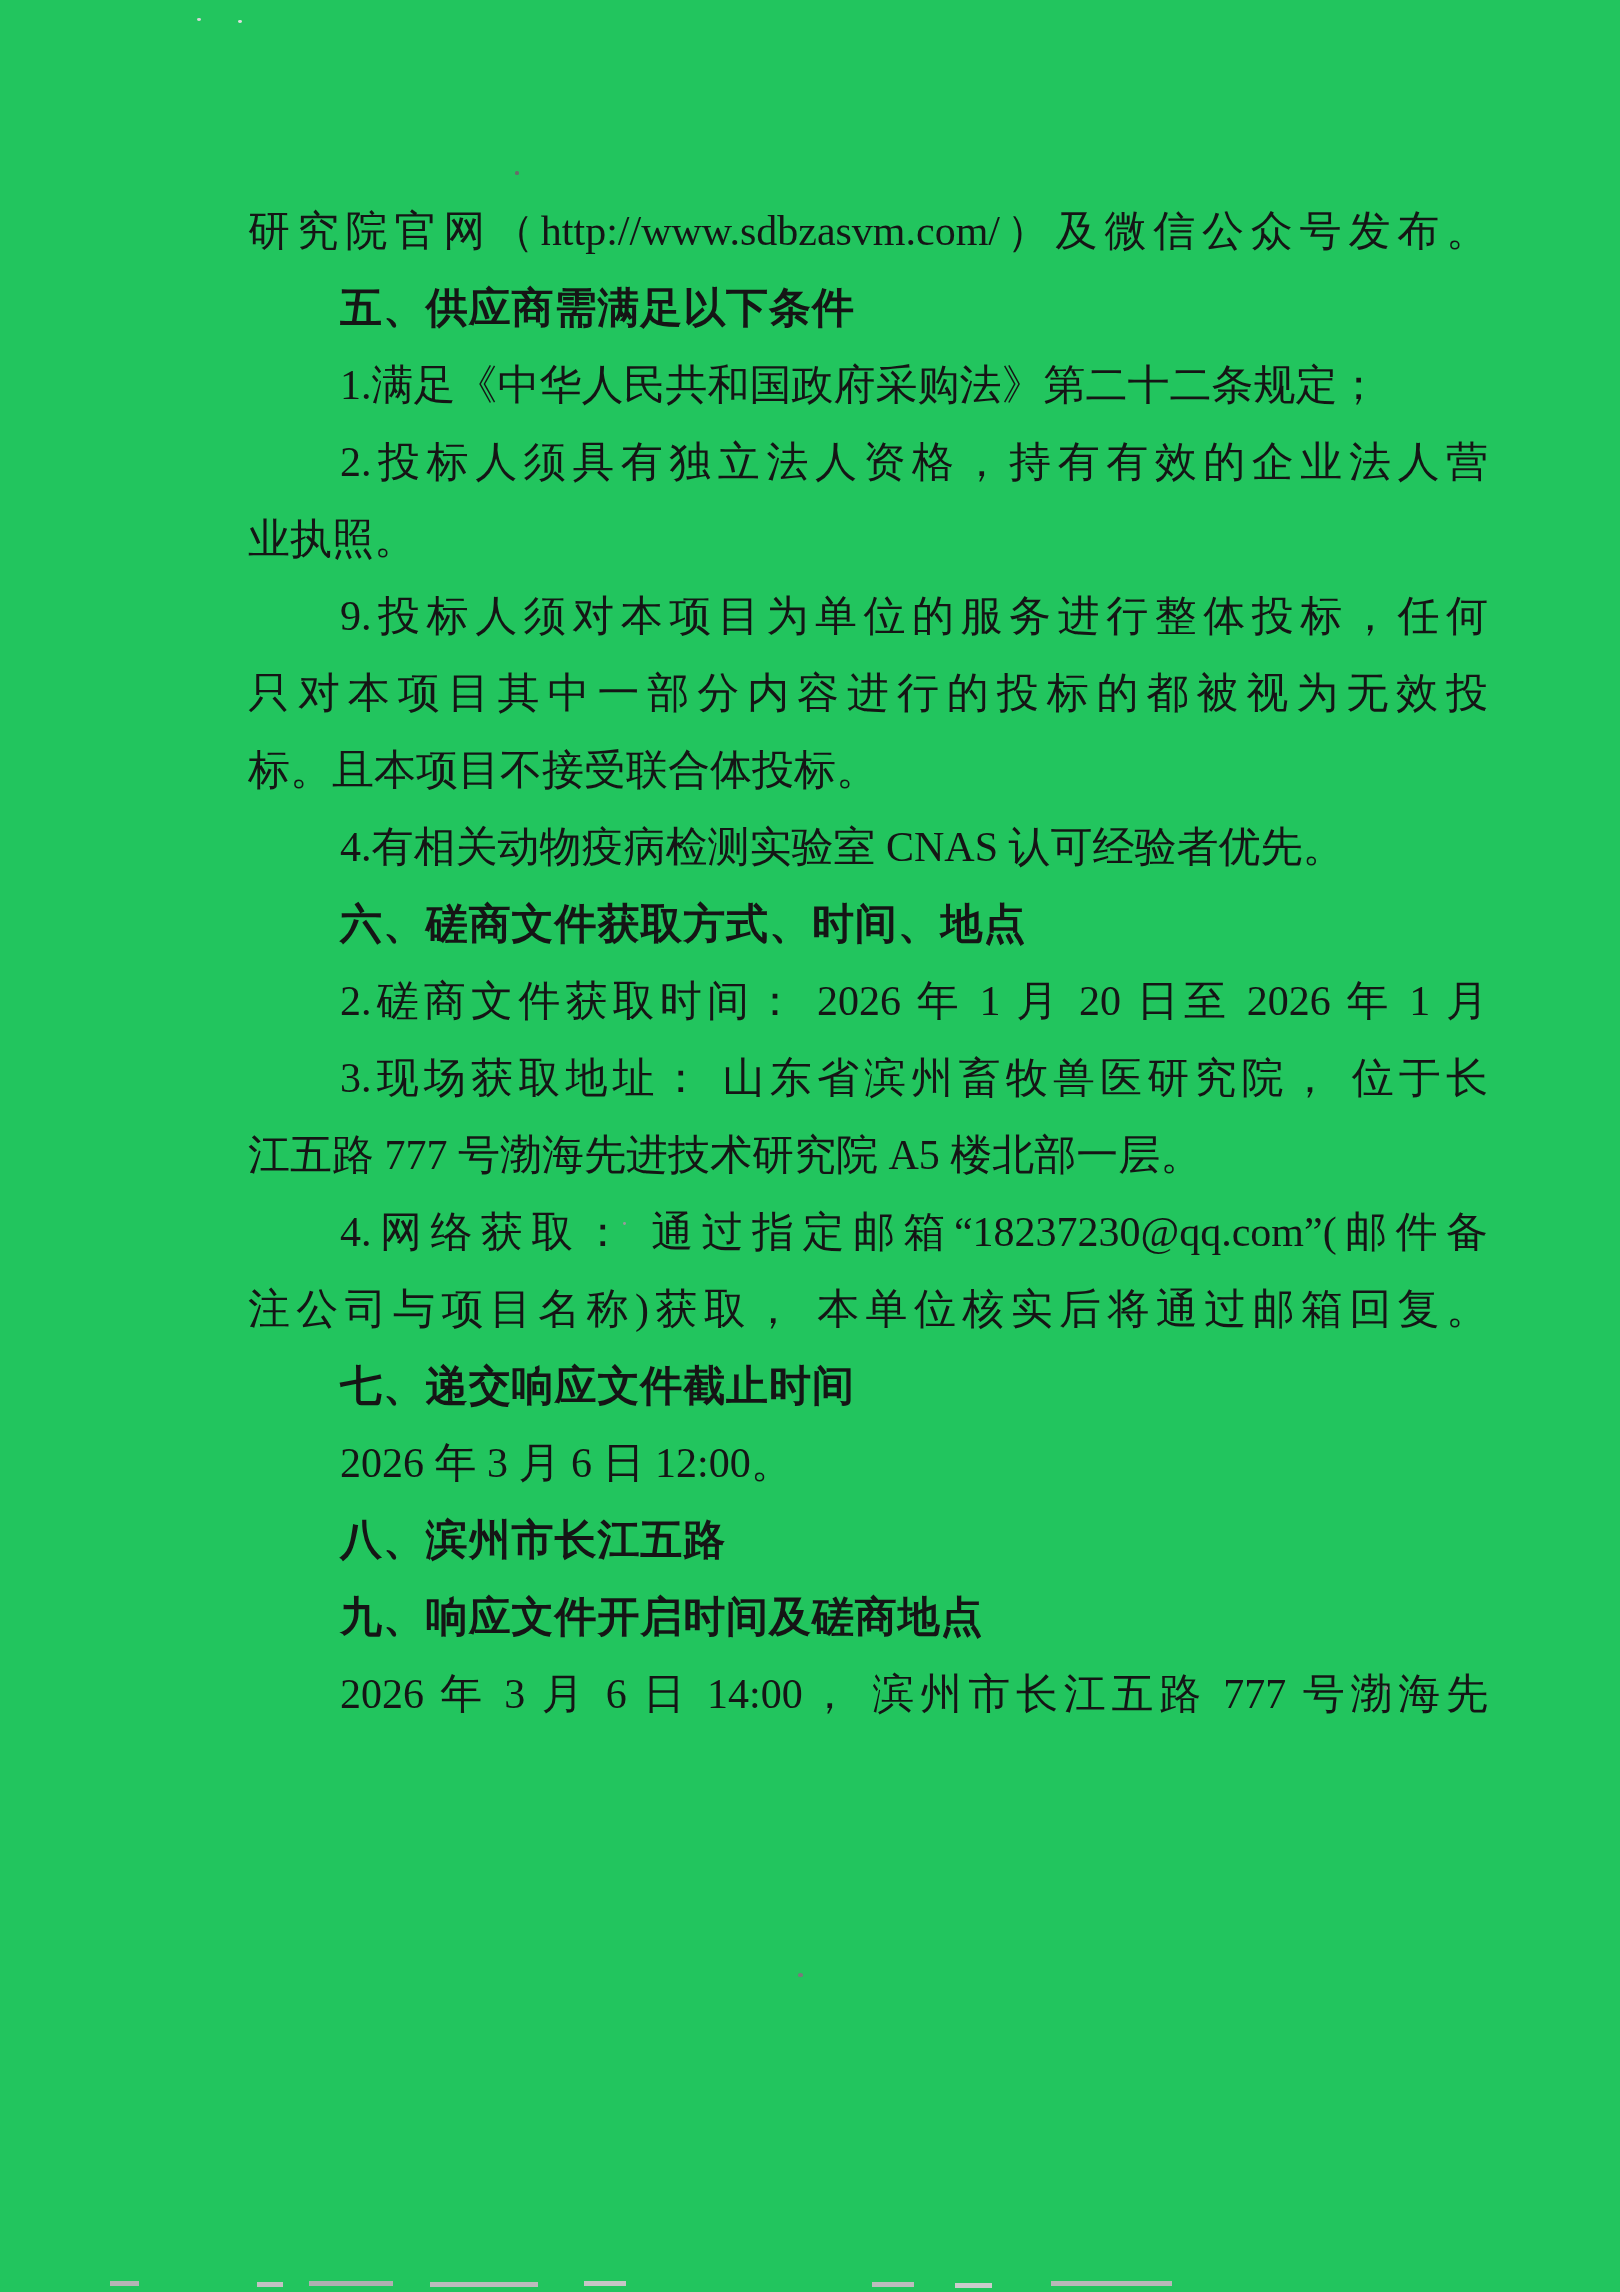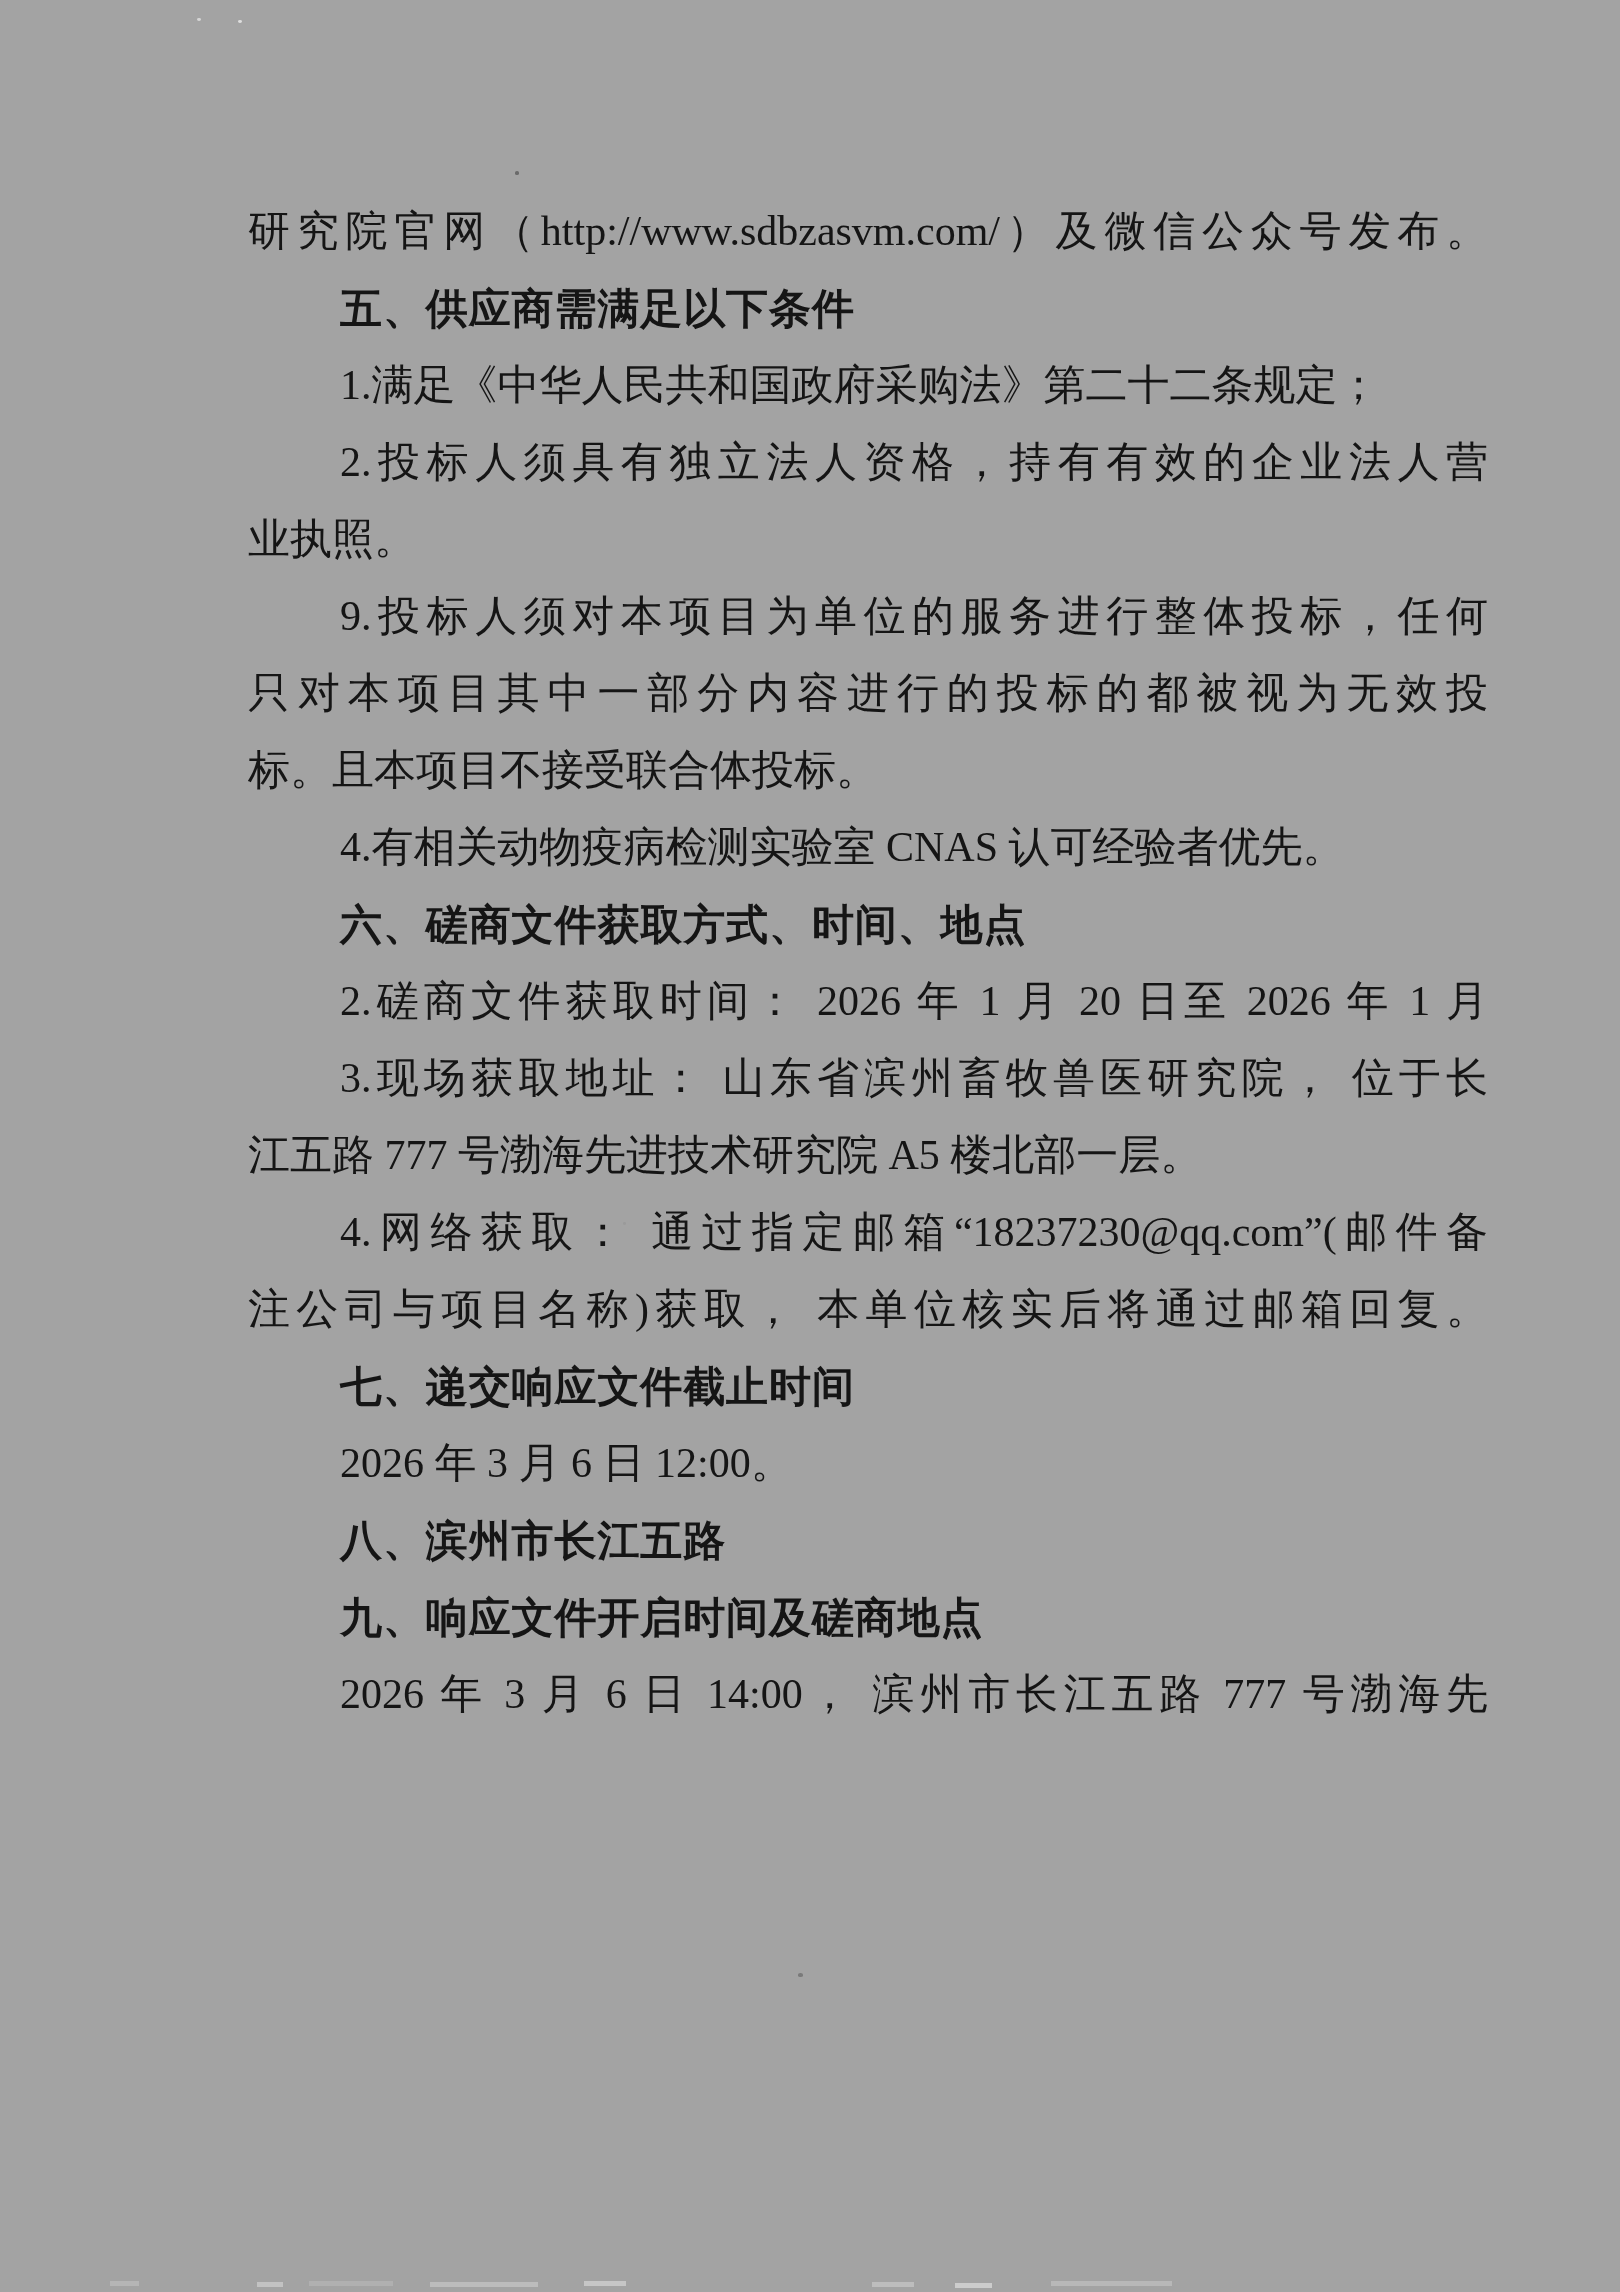--- a/index.html
+++ b/index.html
@@ -1,20 +1,20 @@
 <!DOCTYPE html>
 <html style="font-size:14.7px"><head>
 <meta charset="utf-8">
 <style>
   html,body{margin:0;padding:0;background:#e9e9e9;}
   .page{
     position:relative;
     width:1621px;height:2292px;
     margin:0 auto;
-    background:#a3a3a3;
+    background:#22c55e;
     overflow:hidden;
     font-family:"Liberation Serif","DejaVu Serif",serif;
     color:#151515;
   }
   .content{
     position:absolute;
     left:248px;top:193px;
     width:1240px;
   }
   .line{
@@ -24,21 +24,21 @@
     white-space:normal;
     overflow:visible;
   }
   .ind{text-indent:92px;}
   .just{
     text-align:justify;
     text-align-last:justify;
     text-justify:inter-character;
   }
   .head{
-    font-family:Liberation Sans, sans-serif;
+    font-family:Liberation Serif, serif;
     font-weight:700;
     letter-spacing:0.9px;
   }
   
   .spk{position:absolute;border-radius:50%;}
   .dash{position:absolute;height:4.6px;}
 </style>
 </head>
 <body>
 

